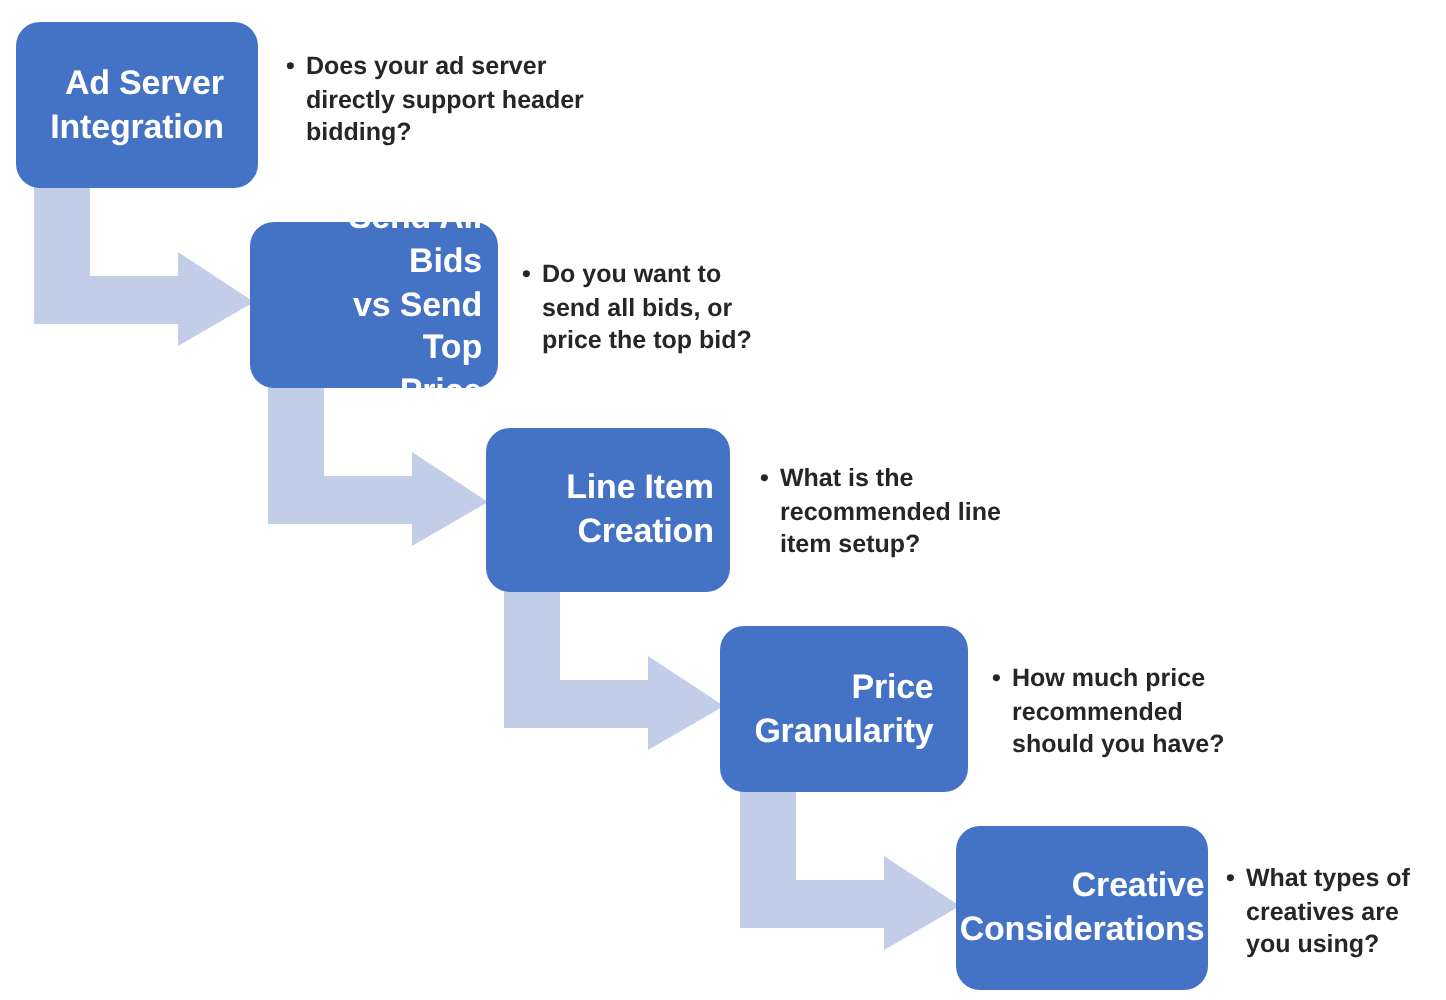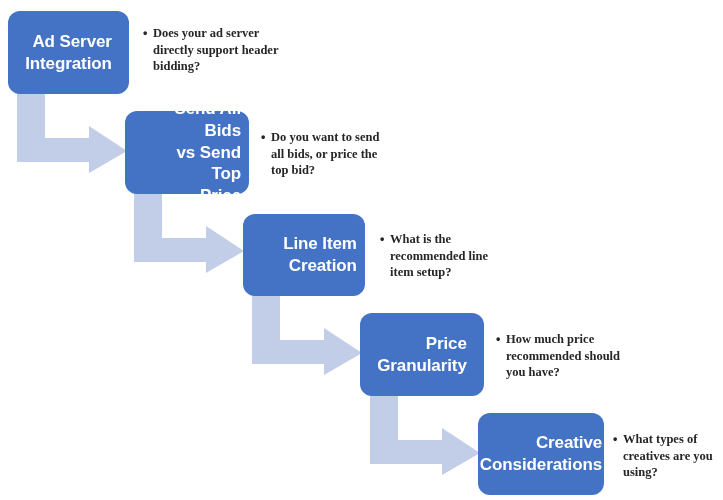--- a/index.html
+++ b/index.html
@@ -61,21 +61,20 @@
     flex: 0 0 auto;
     width: 9px;
     margin-right: 1px;
     text-align: left;
     font-size: 12.5px;
     line-height: 1.32;
     color: #262626;
   }
   .bullet-text {
     flex: 1 1 auto;
-    font-family: Liberation Serif, serif;
   }
 </style>
 </head>
 <body>
 
 <div id="canvas">
 
   <div class="elbow-arrow" id="conn-0" style="left: 17px; top: 93px; width: 110px; height: 80px;">
     <svg width="110" height="80" viewBox="0 0 110 80">
       <path d="M 0 0 L 28 0 L 28 45 L 72 45 L 72 33 L 110 58 L 72 80 L 72 69 L 0 69 Z" fill="#C2CDE8"></path>

